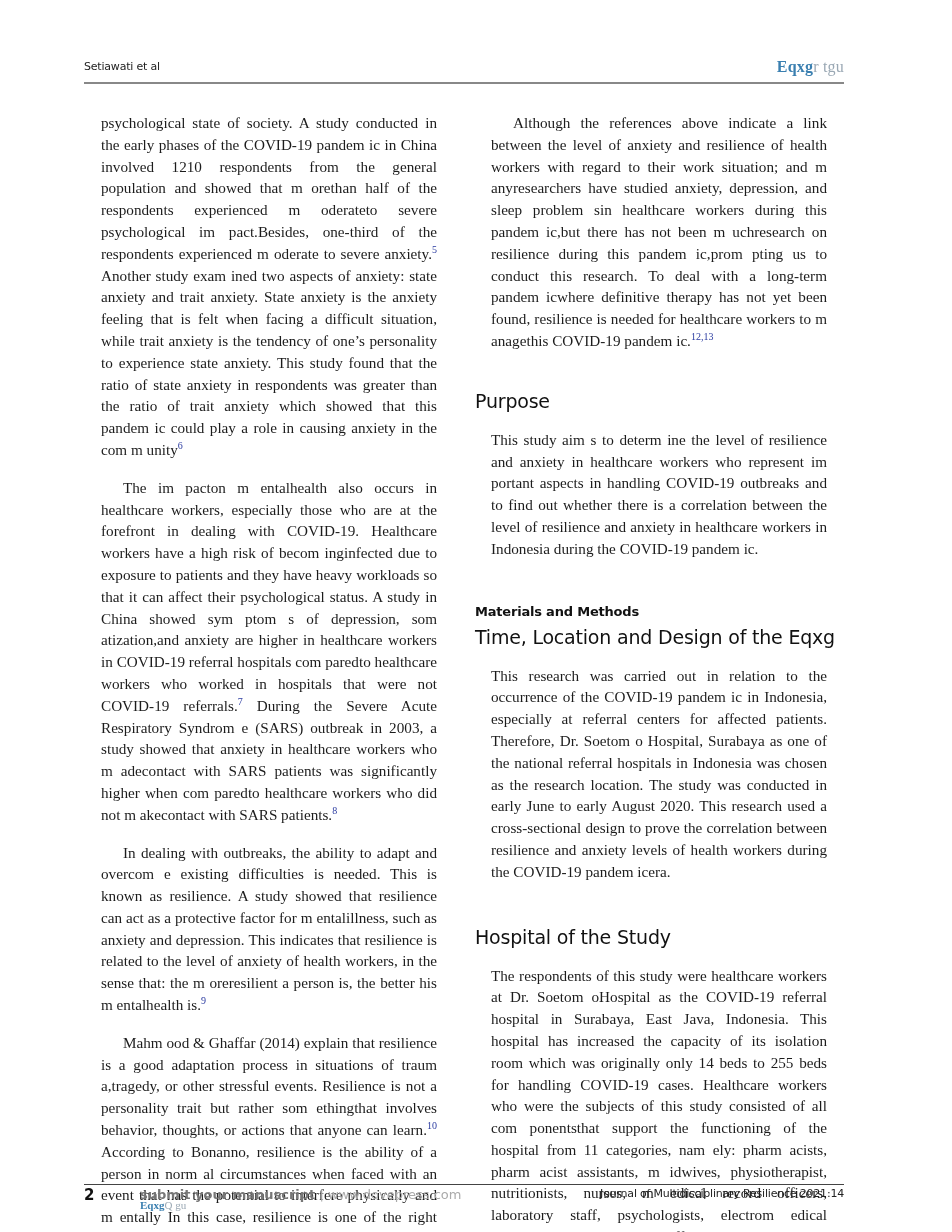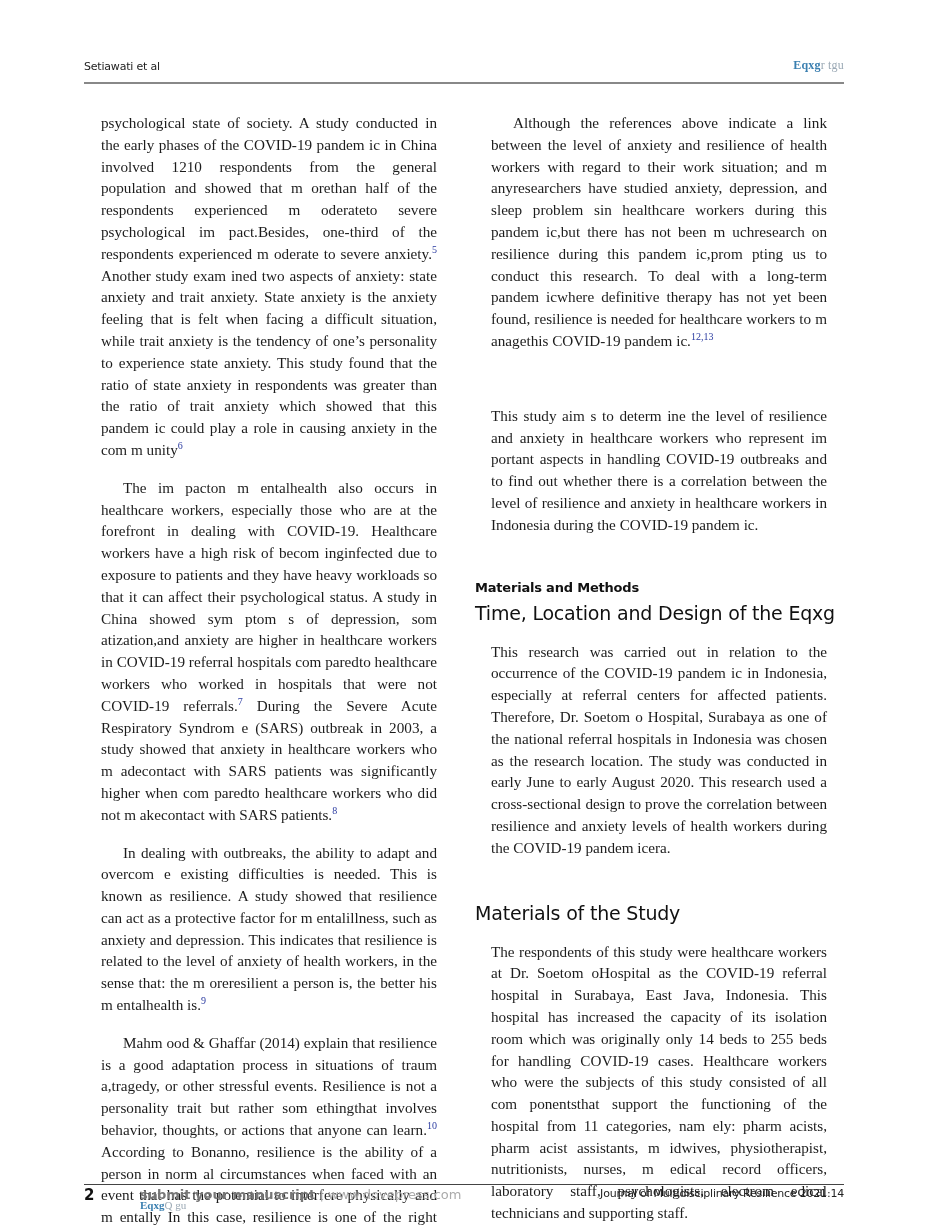--- a/index.html
+++ b/index.html
@@ -1,20 +1,20 @@
 <!DOCTYPE html>
 <html><head>
   <meta charset="utf-8">
   <style>
     html, body { margin: 0; padding: 0; background: #ffffff; }
     body { width: 952px; height: 1232px; position: relative; overflow: hidden; }
     .page { position: absolute; left: 0; top: 16px; width: 952px; height: 1232px; }
 
     .hdr-left { position: absolute; left: 84px; top: 44px; font-family: "DejaVu Sans", sans-serif; font-size: 11px; color: #222; letter-spacing: -0.2px; }
-    .hdr-right { position: absolute; right: 108px; top: 42px; font-family: "Liberation Serif", serif; font-size: 12px; letter-spacing: 0.2px; }
+    .hdr-right { position: absolute; right: 108px; top: 42px; font-family: "Liberation Serif", serif; font-size: 16px; letter-spacing: 0.2px; }
     .hdr-right .a { color: #3a7fb0; font-weight: bold; }
     .hdr-right .b { color: #9aa8b4; }
     .hdr-rule { position: absolute; left: 84px; top: 66px; width: 760px; height: 2px; background: #888; }
 
     .col { position: absolute; top: 80px; width: 368px; font-family: "Liberation Serif", serif; font-size: 15.2px; line-height: 21.8px; color: #1c1c1c; text-align: justify; hyphens: none; }
     .col.left { left: 85px; }
     .col.right { left: 475px; }
     .col p { margin: 16px; }
     .col p.ind { text-indent: 22px; }
     sup { color: #2a3aa0; font-size: 10px; line-height: 0; vertical-align: 6px; }
@@ -60,27 +60,28 @@
     <p class="ind">
       <span>Mahm ood &amp; Ghaffar (2014) explain that resilience is a good adaptation process in situations of traum a,tragedy, or other stressful events. Resilience is not a personality trait but rather som ethingthat involves behavior, thoughts, or actions that anyone can learn.</span><sup>10</sup><span> According to Bonanno, resilience is the ability of a person in norm al circumstances when faced with an event that has the potential to interfere physically and m entally In this case, resilience is one of the right ways to deal with an adverse event or one that can cause traum a,because resilience is an ability to m aintaina stable balance.</span><sup>11</sup>
     </p>
   </div>
 
   <div class="col right">
     <p class="ind">
       <span>Although the references above indicate a link between the level of anxiety and resilience of health workers with regard to their work situation; and m anyresearchers have studied anxiety, depression, and sleep problem sin healthcare workers during this pandem ic,but there has not been m uchresearch on resilience during this pandem ic,prom pting us to conduct this research. To deal with a long-term pandem icwhere definitive therapy has not yet been found, resilience is needed for healthcare workers to m anagethis COVID-19 pandem ic.</span><sup>12,13</sup>
     </p>
     <div class="gap-s"></div>
+    <h2 class="sec">Purpose</h2>
     <p>This study aim s to determ ine the level of resilience and anxiety in healthcare workers who represent im portant aspects in handling COVID-19 outbreaks and to find out whether there is a correlation between the level of resilience and anxiety in healthcare workers in Indonesia during the COVID-19 pandem ic.</p>
     <div class="gap-m"></div>
     <h1 class="sec">Materials and Methods</h1>
     <h2 class="sec">Time, Location and Design of the Eqxg</h2>
     <p>This research was carried out in relation to the occurrence of the COVID-19 pandem ic in Indonesia, especially at referral centers for affected patients. Therefore, Dr. Soetom o Hospital, Surabaya as one of the national referral hospitals in Indonesia was chosen as the research location. The study was conducted in early June to early August 2020. This research used a cross-sectional design to prove the correlation between resilience and anxiety levels of health workers during the COVID-19 pandem icera.</p>
     <div class="gap-l"></div>
-    <h2 class="sec">Materials of the Study</h2>
+    <h2 class="sec">Hospital of the Study</h2>
     <p>The respondents of this study were healthcare workers at Dr. Soetom oHospital as the COVID-19 referral hospital in Surabaya, East Java, Indonesia. This hospital has increased the capacity of its isolation room which was originally only 14 beds to 255 beds for handling COVID-19 cases. Healthcare workers who were the subjects of this study consisted of all com ponentsthat support the functioning of the hospital from 11 categories, nam ely: pharm acists, pharm acist assistants, m idwives, physiotherapist, nutritionists, nurses, m edical record officers, laboratory staff, psychologists, electrom edical technicians and supporting staff.</p>
   </div>
 
   <div class="ftr-rule"></div>
   <div class="ftr-page">2</div>
   <div class="ftr-sub">
     <span class="bold">submit your manuscript</span>
     <span class="sep">|</span>
     <span class="url">www.dovepress.com</span>
   </div>

